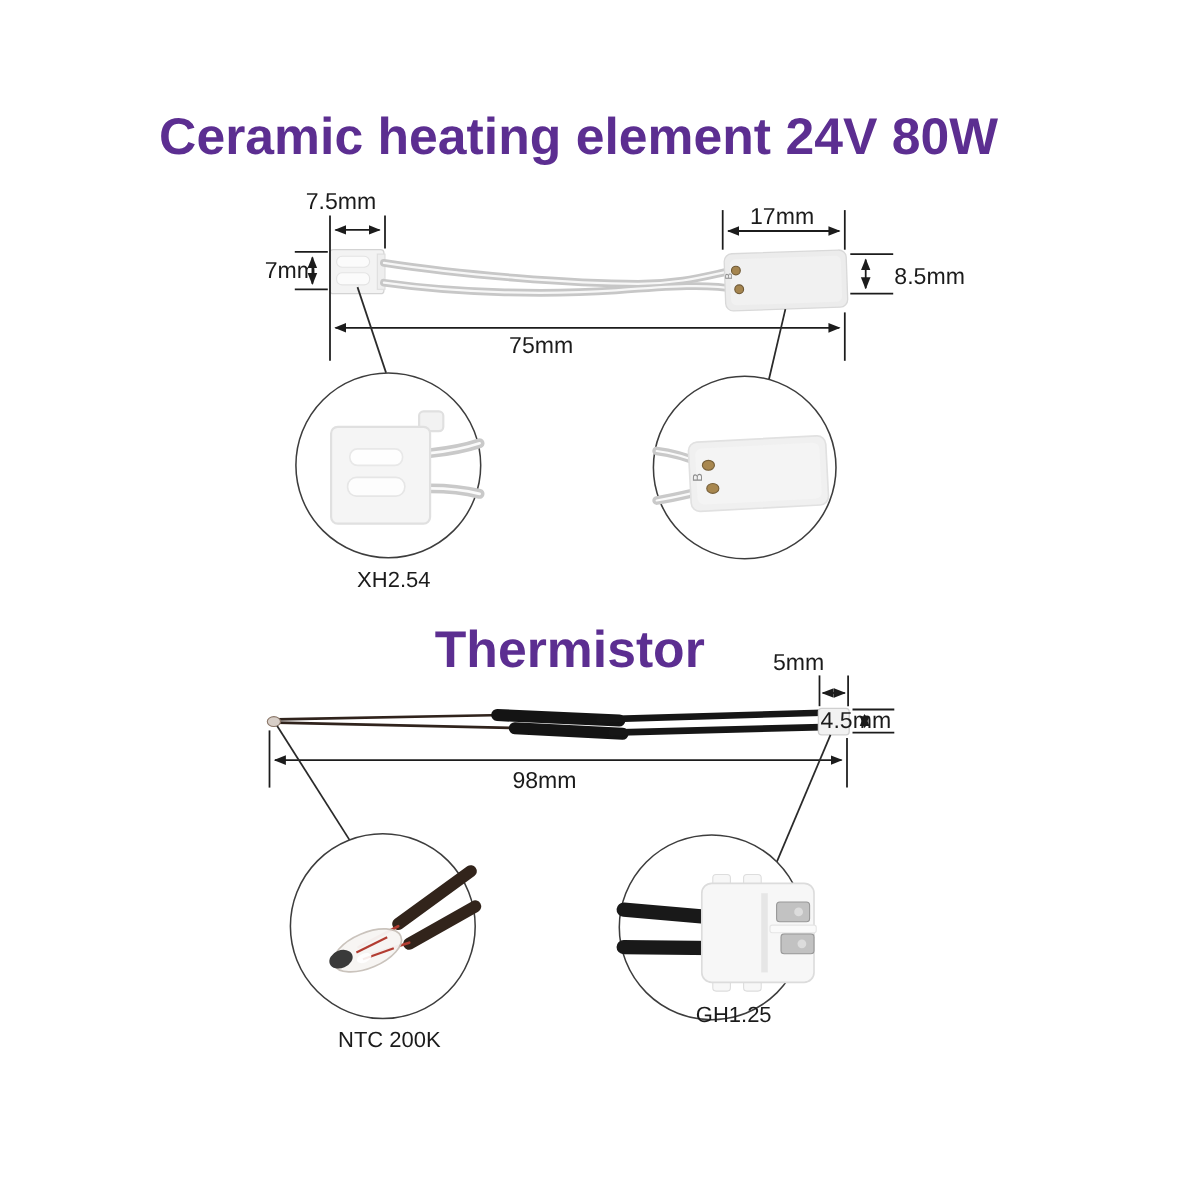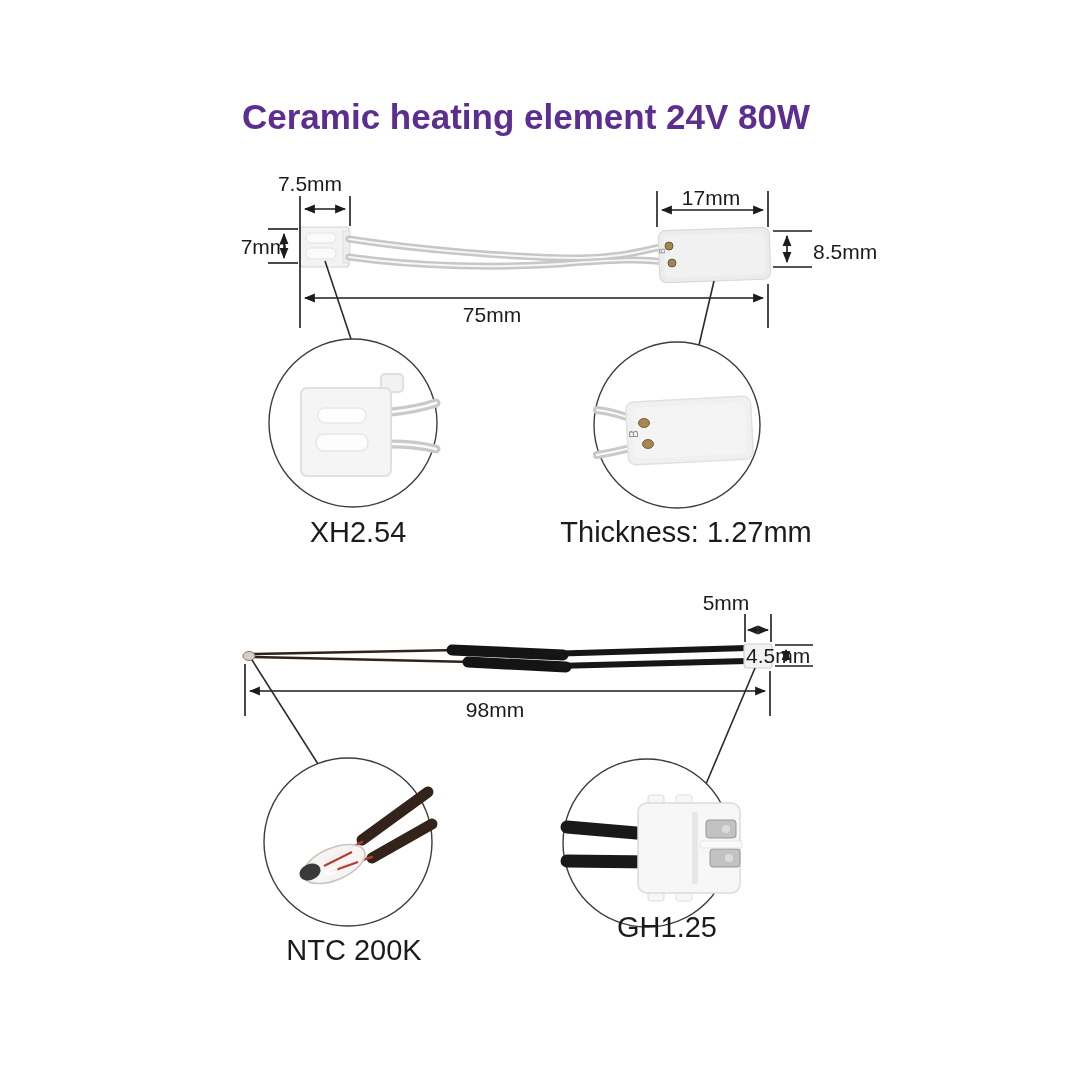--- a/index.html
+++ b/index.html
@@ -1,22 +1,22 @@
 <!DOCTYPE html>
 <html style="--accent: #5c2e91;"><head>
 <meta charset="utf-8">
 <style>
   html,body{margin:0;padding:0;background:#ffffff;}
   .canvas{position:relative;width:1080px;height:1080px;background:#ffffff;overflow:hidden;}
   .lbl{position:absolute;font-family:"Liberation Sans",sans-serif;color:#1b1b1b;
        white-space:nowrap;transform:translateX(-50%);line-height:1.1;}
   .lbl.anchor-left{transform:none;}
   .dim{font-size:21px;}
-  .callout{font-size:29px;}
-  .title{font-size:35px;font-weight:bold;color:var(--accent,#5c2e91);}
+  .callout{font-size:20px;}
+  .title{font-size:47px;font-weight:bold;color:var(--accent,#5c2e91);}
   svg{position:absolute;left:0;top:0;}
   .bmark{font-family:"Liberation Sans",sans-serif;fill:#8d8d8d;}
 </style>
 </head>
 <body>
 
 <div class="canvas">
 
   <svg width="1080" height="1080" viewBox="0 0 1080 1080">
     <defs>
@@ -178,22 +178,22 @@
 
   <div class="lbl title" style="left:526px;top:98px">Ceramic heating element 24V 80W</div>
 
   <div class="lbl dim" style="left:310px;top:172px">7.5mm</div>
   <div class="lbl dim" style="left:264px;top:235px">7mm</div>
   <div class="lbl dim" style="left:711px;top:186px">17mm</div>
   <div class="lbl dim anchor-left" style="left:813px;top:240px">8.5mm</div>
   <div class="lbl dim" style="left:492px;top:303px">75mm</div>
 
   <div class="lbl callout" style="left:358px;top:517px">XH2.54</div>
-  <div class="lbl callout" style="left:686px;top:517px">Thickness: 1.27mm</div>
-
+
+  <div class="lbl title" style="left:518px;top:564px">Thermistor</div>
 
   <div class="lbl dim" style="left:726px;top:591px">5mm</div>
   <div class="lbl dim anchor-left" style="left:746px;top:644px">4.5mm</div>
   <div class="lbl dim" style="left:495px;top:698px">98mm</div>
 
   <div class="lbl callout" style="left:354px;top:935px">NTC 200K</div>
   <div class="lbl callout" style="left:667px;top:912px">GH1.25</div>
 
 </div>
 

